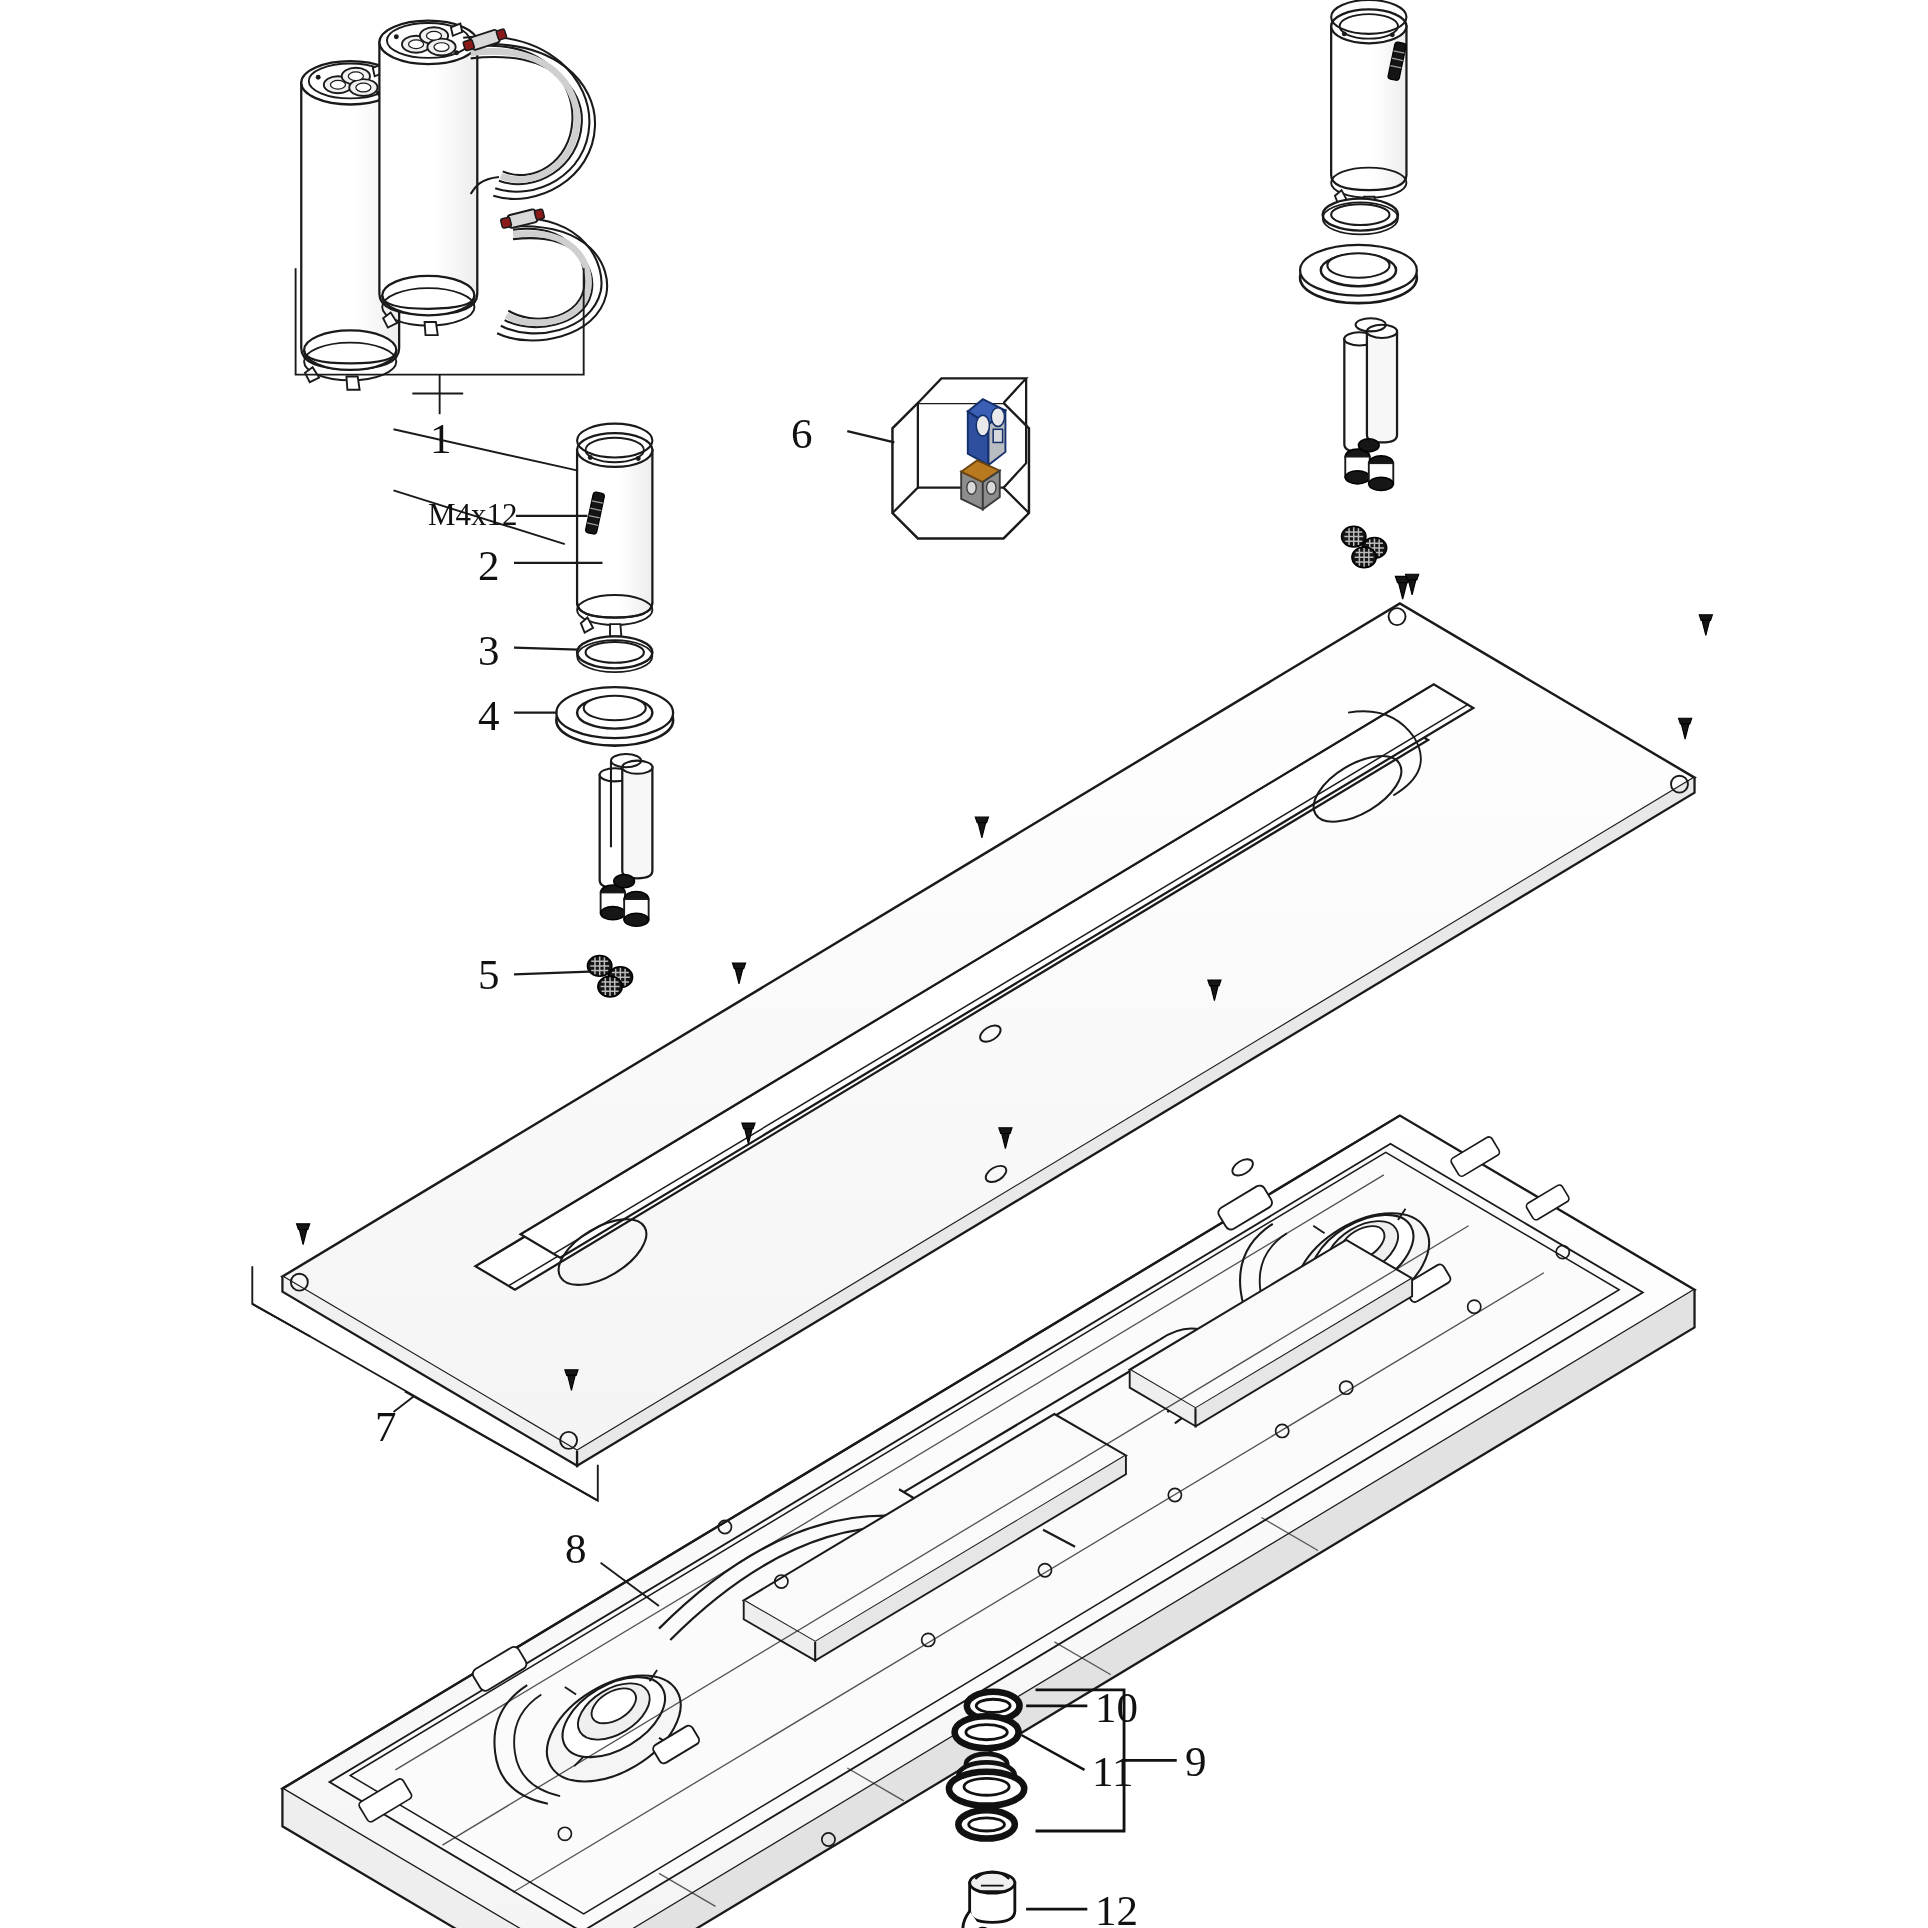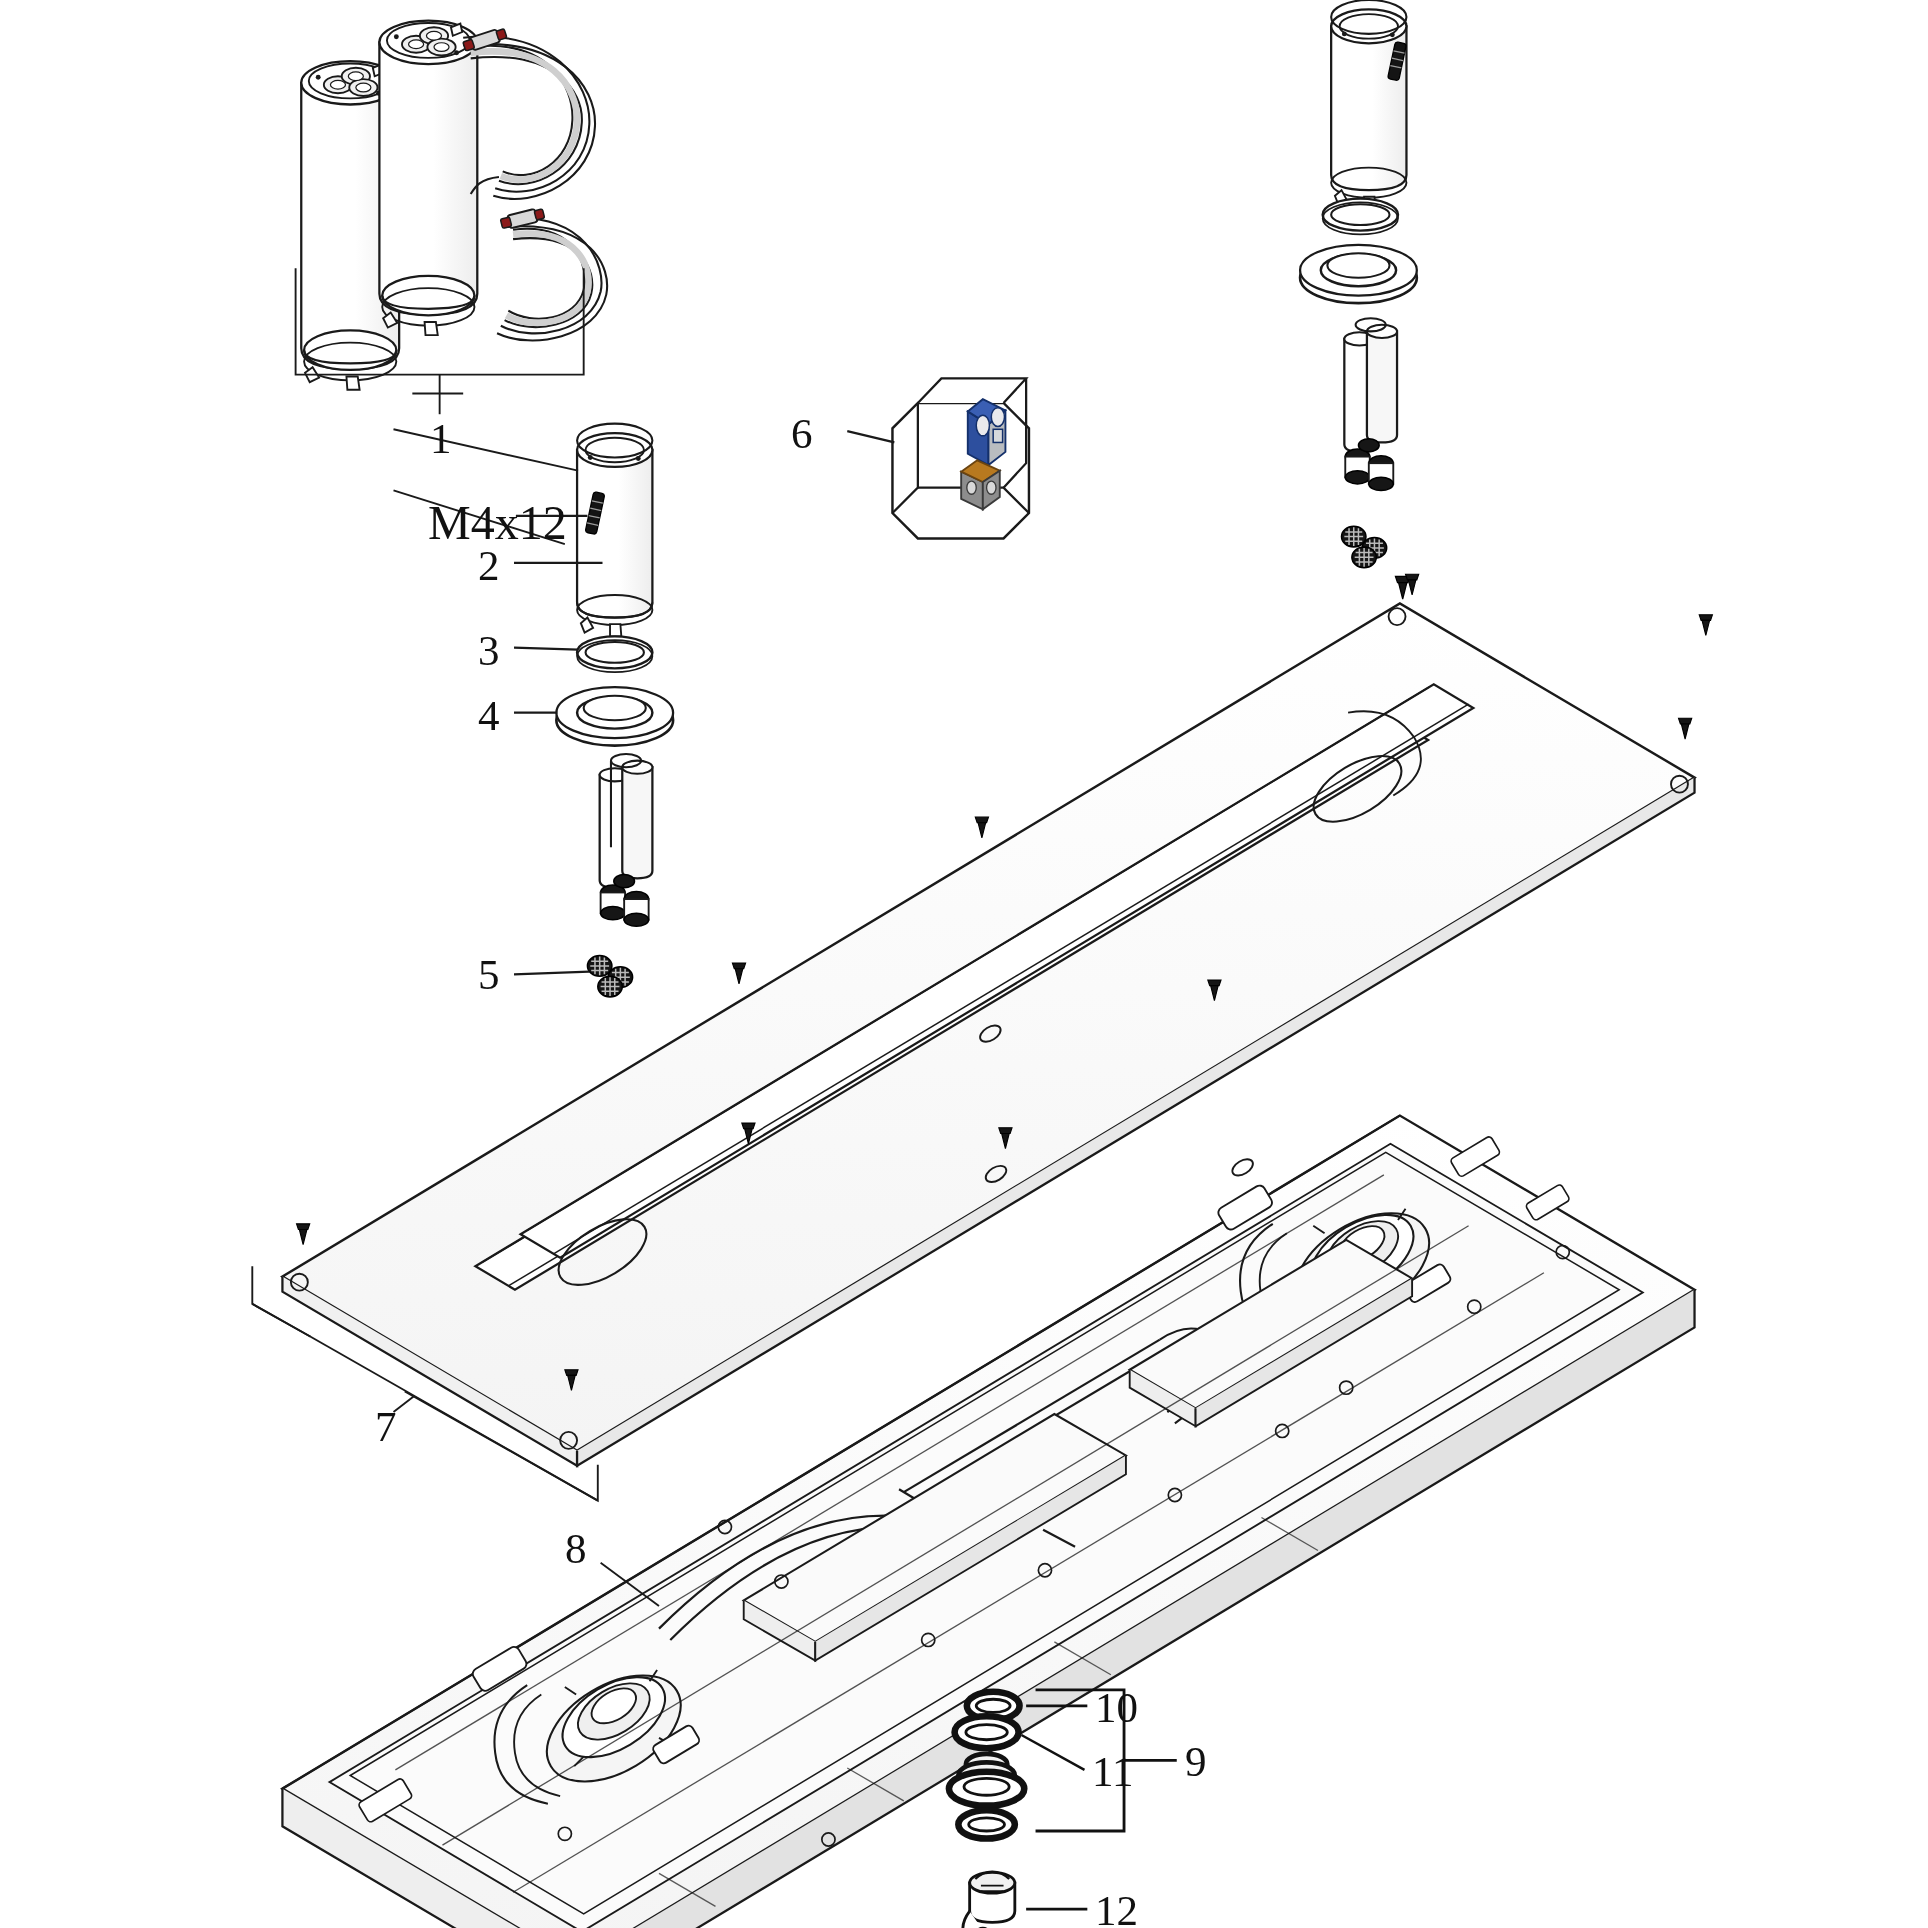--- a/index.html
+++ b/index.html
@@ -14,21 +14,21 @@
   #art{position:absolute;left:0;top:0;width:1928px;height:1928px;}
   .lbl{
     position:absolute;
     font-family:"Liberation Serif", serif;
     color:#111111;
     white-space:nowrap;
     line-height:1;
     user-select:none;
   }
   .lbl-num{font-size:43px;}
-  .lbl-txt{font-size:48px;}
+  .lbl-txt{font-size:31px;}
 </style>
 </head>
 <body>
 
 <div id="stage">
 
 <svg id="art" viewBox="0 0 2048 2048" xmlns="http://www.w3.org/2000/svg">
   <defs>
     <linearGradient id="cylShade" x1="0" y1="0" x2="1" y2="0">
       <stop offset="0" stop-color="#ffffff"></stop>

